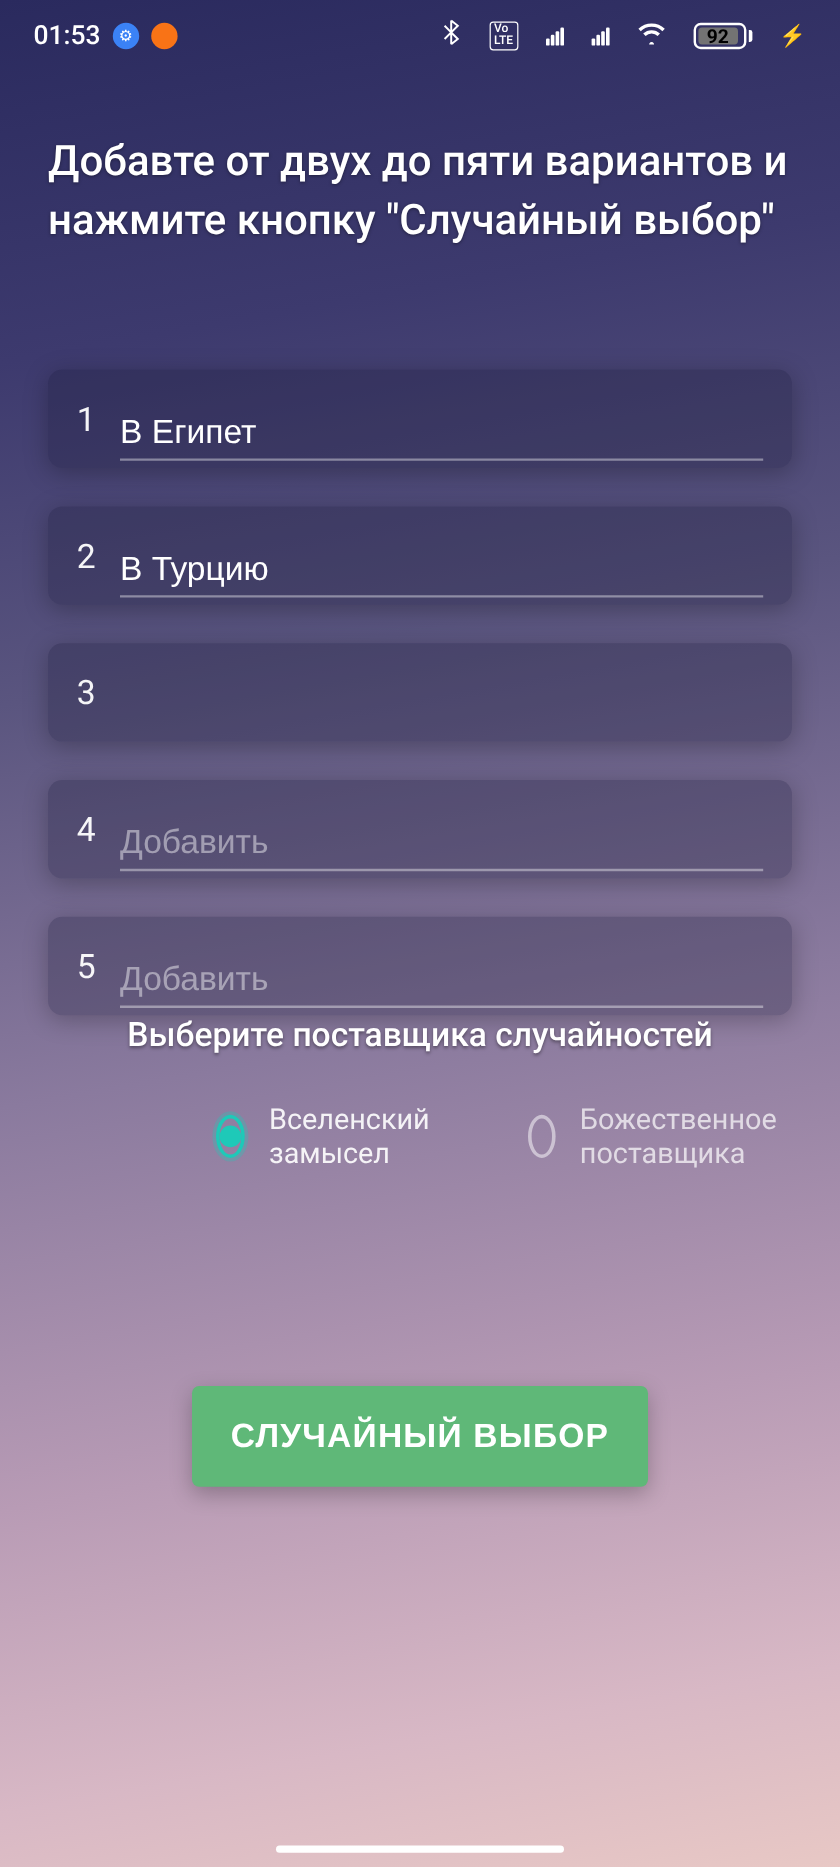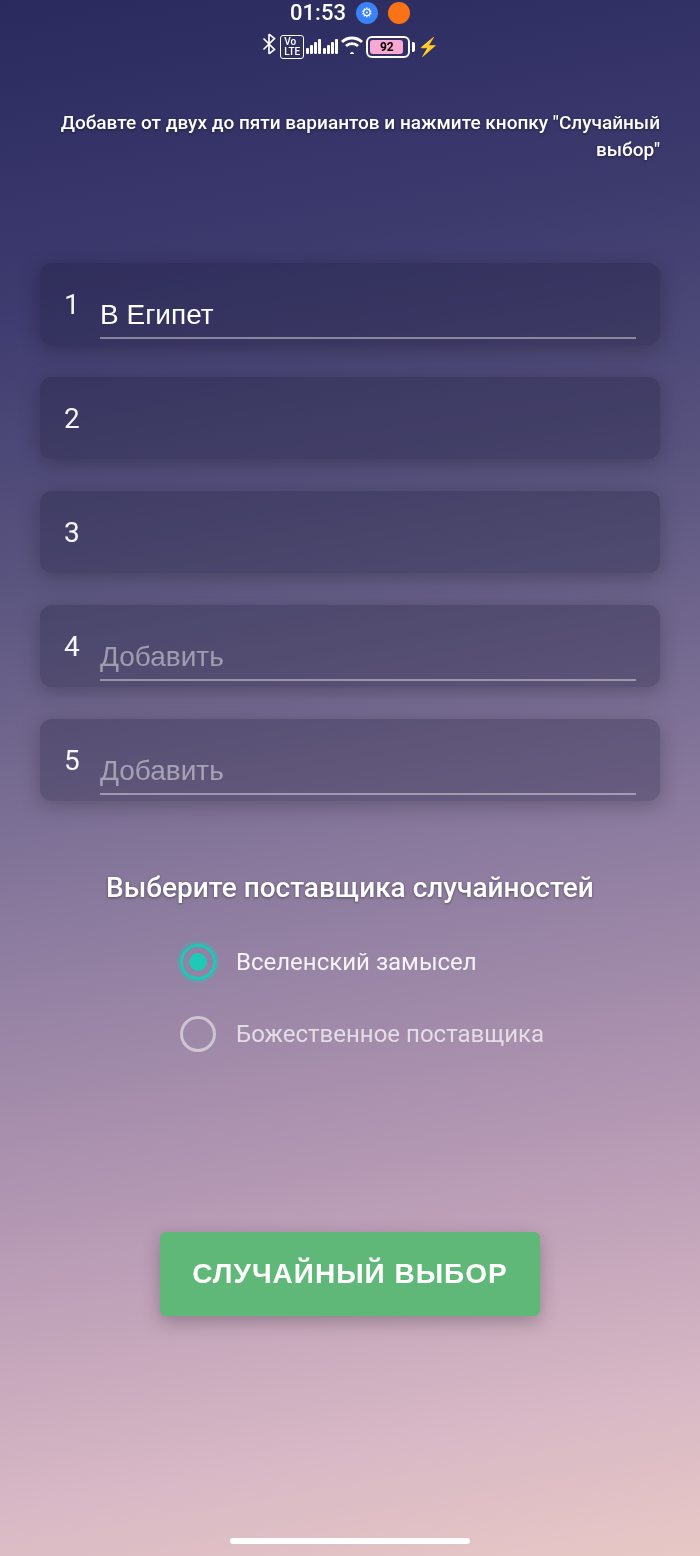--- a/index.html
+++ b/index.html
@@ -11,39 +11,38 @@
   flex-direction: column;
 }
 .status-bar {
   height: 60px;
   display: flex;
   align-items: center;
   justify-content: space-between;
   padding: 0 28px;
   font-size: 22px;
   font-weight: 500;
-  flex-direction: column;
 }
 .status-left { display: flex; align-items: center; gap: 10px; }
-.status-right { display: flex; align-items: center; gap: 2px; }
+.status-right { display: flex; align-items: center; gap: 23px; }
 .status-icon-circle { width: 22px; height: 22px; border-radius: 50%; display: inline-flex; align-items: center; justify-content: center; font-size: 13px; }
 .icon-blue { background: #3b82f6; }
 .icon-orange { background: #f97316; }
 .volte { font-size: 10px; border: 1px solid #fff; border-radius: 3px; padding: 1px 3px; line-height: 1; }
 .signal-bars { display: inline-flex; align-items: flex-end; gap: 1px; }
 .bar { width: 3px; background: #fff; border-radius: 1px; }
 .bar1 { height: 6px; } .bar2 { height: 9px; } .bar3 { height: 12px; } .bar4 { height: 15px; }
 .wifi-icon { font-size: 22px; }
 .battery { display: inline-flex; align-items: center; gap: 2px; }
 .battery-body { width: 44px; height: 22px; border: 2px solid #fff; border-radius: 6px; position: relative; padding: 2px; }
-.battery-fill { background: #f9a8d4; height: 100%; width: 92%; border-radius: 3px; display: flex; align-items: center; justify-content: center; font-size: 12px; font-weight: 700; color: #000; }
+.battery-fill { background: #737373; height: 100%; width: 92%; border-radius: 3px; display: flex; align-items: center; justify-content: center; font-size: 16px; font-weight: 700; color: #000; }
 .battery-tip { width: 3px; height: 10px; background: #fff; border-radius: 0 2px 2px 0; }
 .charge { font-size: 18px; }
 .content { flex: 1; display: flex; flex-direction: column; padding: 0 40px; }
-.instruction { text-align: right; font-size: 19px; font-weight: 500; margin-top: 50px; line-height: 1.4; text-shadow: 0 1px 3px rgba(0,0,0,0.4); }
+.instruction { text-align: left; font-size: 35px; font-weight: 500; margin-top: 50px; line-height: 1.4; text-shadow: 0 1px 3px rgba(0,0,0,0.4); }
 .options { margin-top: 100px; display: flex; flex-direction: column; gap: 32px; }
 .option-row {
   background: rgba(20, 20, 50, 0.28);
   border-radius: 12px;
   height: 82px;
   display: flex;
   align-items: center;
   padding: 0 24px;
   box-shadow: 0 4px 20px rgba(0,0,0,0.25);
 }
@@ -55,22 +54,22 @@
   border: none;
   border-bottom: 2px solid rgba(255,255,255,0.4);
   color: #fff;
   font-size: 28px;
   font-weight: 400;
   padding: 4px 0 6px 0;
   outline: none;
 }
 .option-input.active { border-bottom: 3px solid #1ec9b8; }
 .option-input::placeholder { color: rgba(255,255,255,0.45); }
-.provider-title { text-align: center; font-size: 28px; font-weight: 500; margin-top: 70px; text-shadow: 0 1px 3px rgba(0,0,0,0.4); }
-.radio-group { margin-top: 40px; padding-left: 140px; display: flex; flex-direction: column; gap: 36px; }
+.provider-title { text-align: center; font-size: 28px; font-weight: 500; text-shadow: 0 1px 3px rgba(0,0,0,0.4); }
+.radio-group { margin-top: 40px; padding-left: 140px; display: flex; flex-direction: row; gap: 70px; }
 .radio-item { display: flex; align-items: center; gap: 20px; font-size: 24px; cursor: pointer; }
 .radio-circle { width: 36px; height: 36px; border-radius: 50%; border: 3px solid rgba(255,255,255,0.5); display: flex; align-items: center; justify-content: center; }
 .radio-circle.selected { border-color: #1ec9b8; box-shadow: 0 0 0 3px rgba(30,201,184,0.3); }
 .radio-dot { width: 18px; height: 18px; border-radius: 50%; background: #1ec9b8; }
 .radio-label { color: rgba(255,255,255,0.9); }
 .radio-item.unselected .radio-label { color: rgba(255,255,255,0.7); }
 .action-button {
   margin: 180px auto 0;
   background: #5fb878;
   color: #fff;
@@ -143,20 +142,23 @@
 
   <div class="options">
     <div class="option-row">
       <span class="option-num">1</span>
       <div class="option-input-wrap">
         <input class="option-input" value="В Египет" style="">
       </div>
     </div>
     <div class="option-row">
       <span class="option-num">2</span>
+      <div class="option-input-wrap">
+        <input class="option-input" value="В Турцию" style="">
+      </div>
     </div>
     <div class="option-row">
       <span class="option-num">3</span>
     </div>
     <div class="option-row">
       <span class="option-num">4</span>
       <div class="option-input-wrap">
         <input class="option-input" placeholder="Добавить" style="">
       </div>
     </div>

